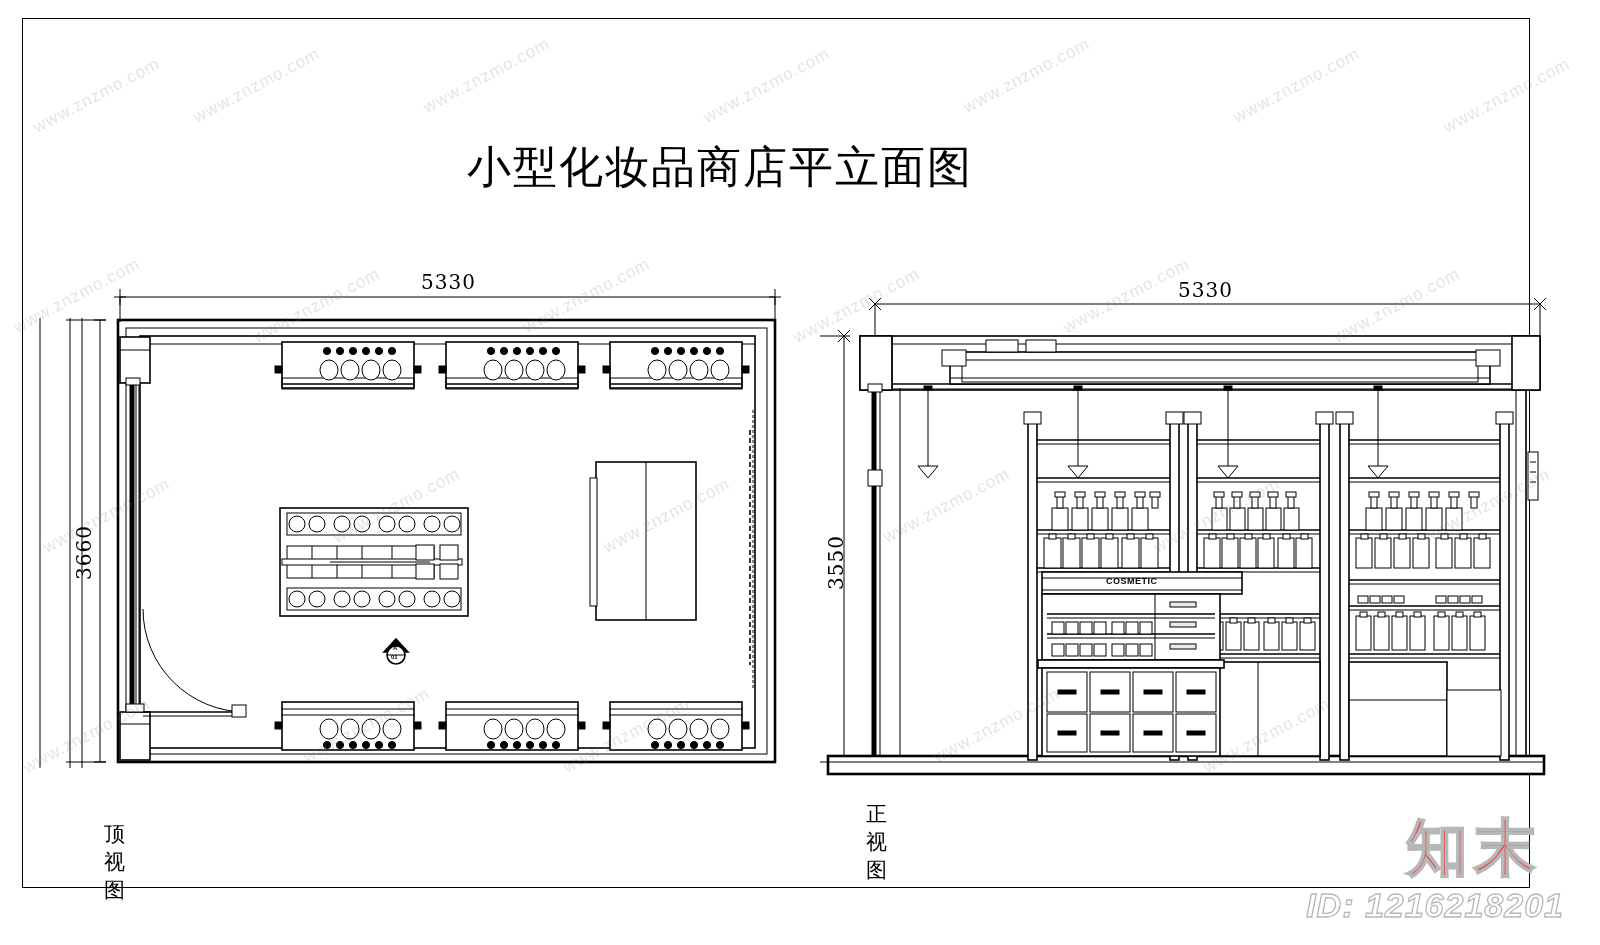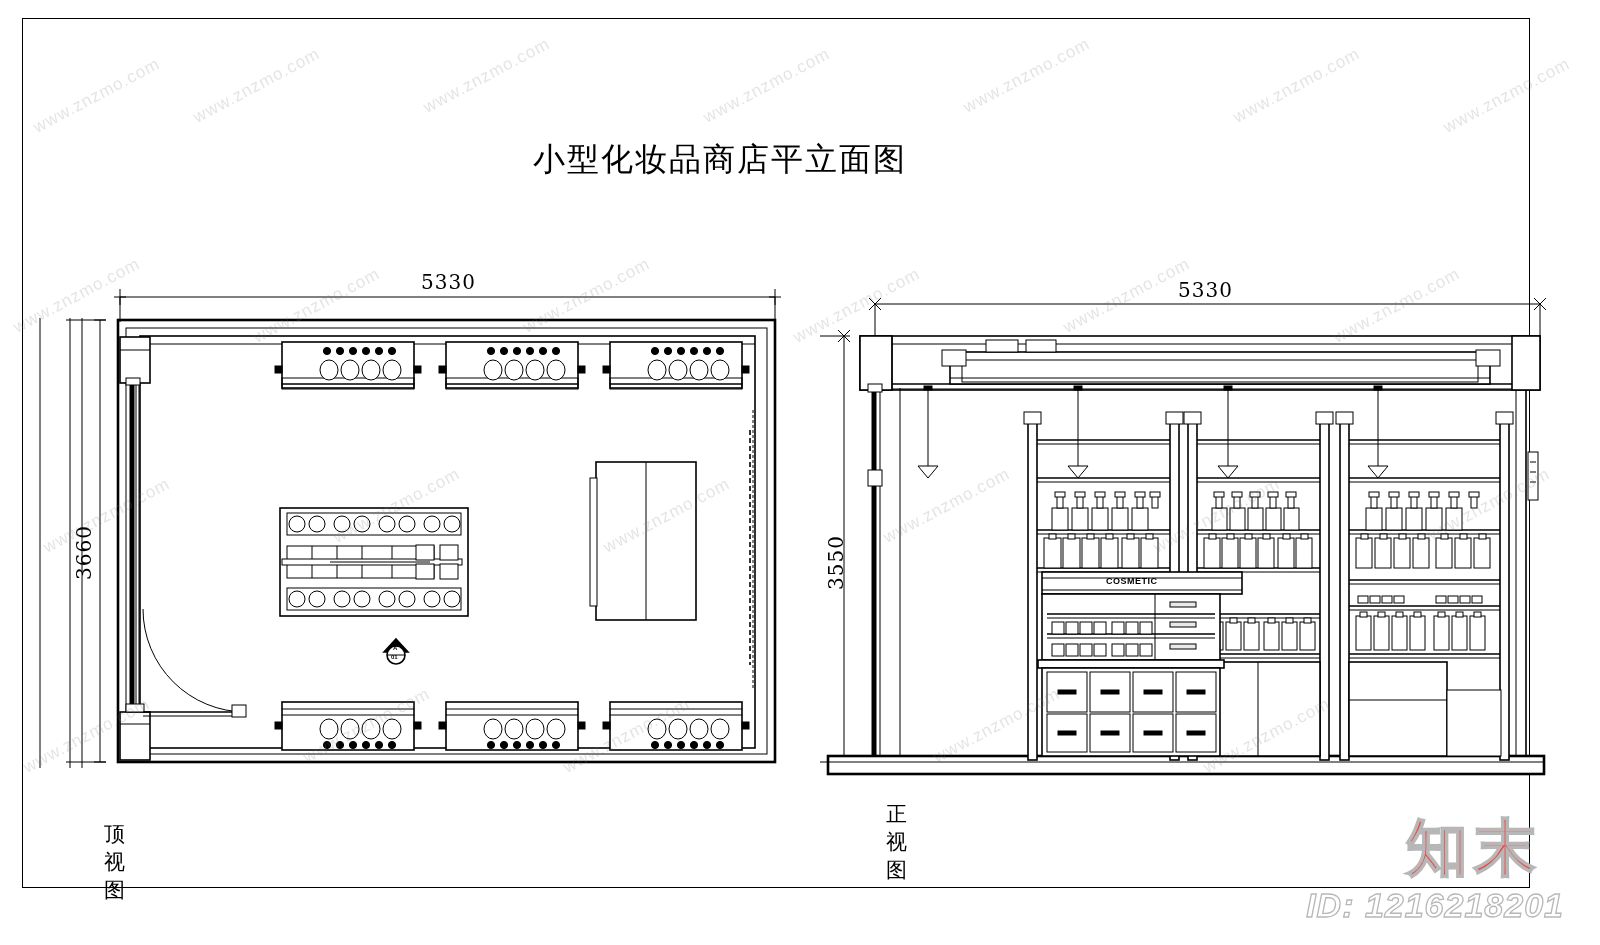--- a/index.html
+++ b/index.html
@@ -29,21 +29,21 @@
     height: 870px;
     border: 1px solid #000;
     box-sizing: border-box;
   }
   #title {
     position: absolute;
     left: 0;
     top: 138px;
     width: 1440px;
     text-align: center;
-    font-size: 32px;
+    font-size: 44px;
     letter-spacing: 2px;
     font-family: "DejaVu Serif", "Liberation Serif", serif;
     color: #000;
   }
   .viewlabel {
     position: absolute;
     font-size: 21px;
     font-family: "DejaVu Serif", "Liberation Serif", serif;
     letter-spacing: 3px;
   }
@@ -723,21 +723,21 @@
         </g>
 
       </g>
     </svg>
 
     <div id="cosmetic-sign-text" style="left:292px;top:576px;">COSMETIC</div>
 
     <div class="dimtext" style="left:378px;top:278px;">5330</div>
     <div class="dimtext vert" style="left:24px;top:590px;">3550</div>
 
-    <div class="viewlabel" id="label-elev" style="left:86px;top:800px;">正视图</div>
+    <div class="viewlabel" id="label-elev" style="left:66px;top:800px;">正视图</div>
   </div>
 
   <div>
     <div class="wm" style="left:30px;  top:120px;  transform:rotate(-28deg);">www.znzmo.com</div>
     <div class="wm" style="left:190px; top:110px;  transform:rotate(-28deg);">www.znzmo.com</div>
     <div class="wm" style="left:420px; top:100px;  transform:rotate(-28deg);">www.znzmo.com</div>
     <div class="wm" style="left:700px; top:110px;  transform:rotate(-28deg);">www.znzmo.com</div>
     <div class="wm" style="left:960px; top:100px;  transform:rotate(-28deg);">www.znzmo.com</div>
     <div class="wm" style="left:1230px;top:110px;  transform:rotate(-28deg);">www.znzmo.com</div>
     <div class="wm" style="left:1440px;top:120px;  transform:rotate(-28deg);">www.znzmo.com</div>

